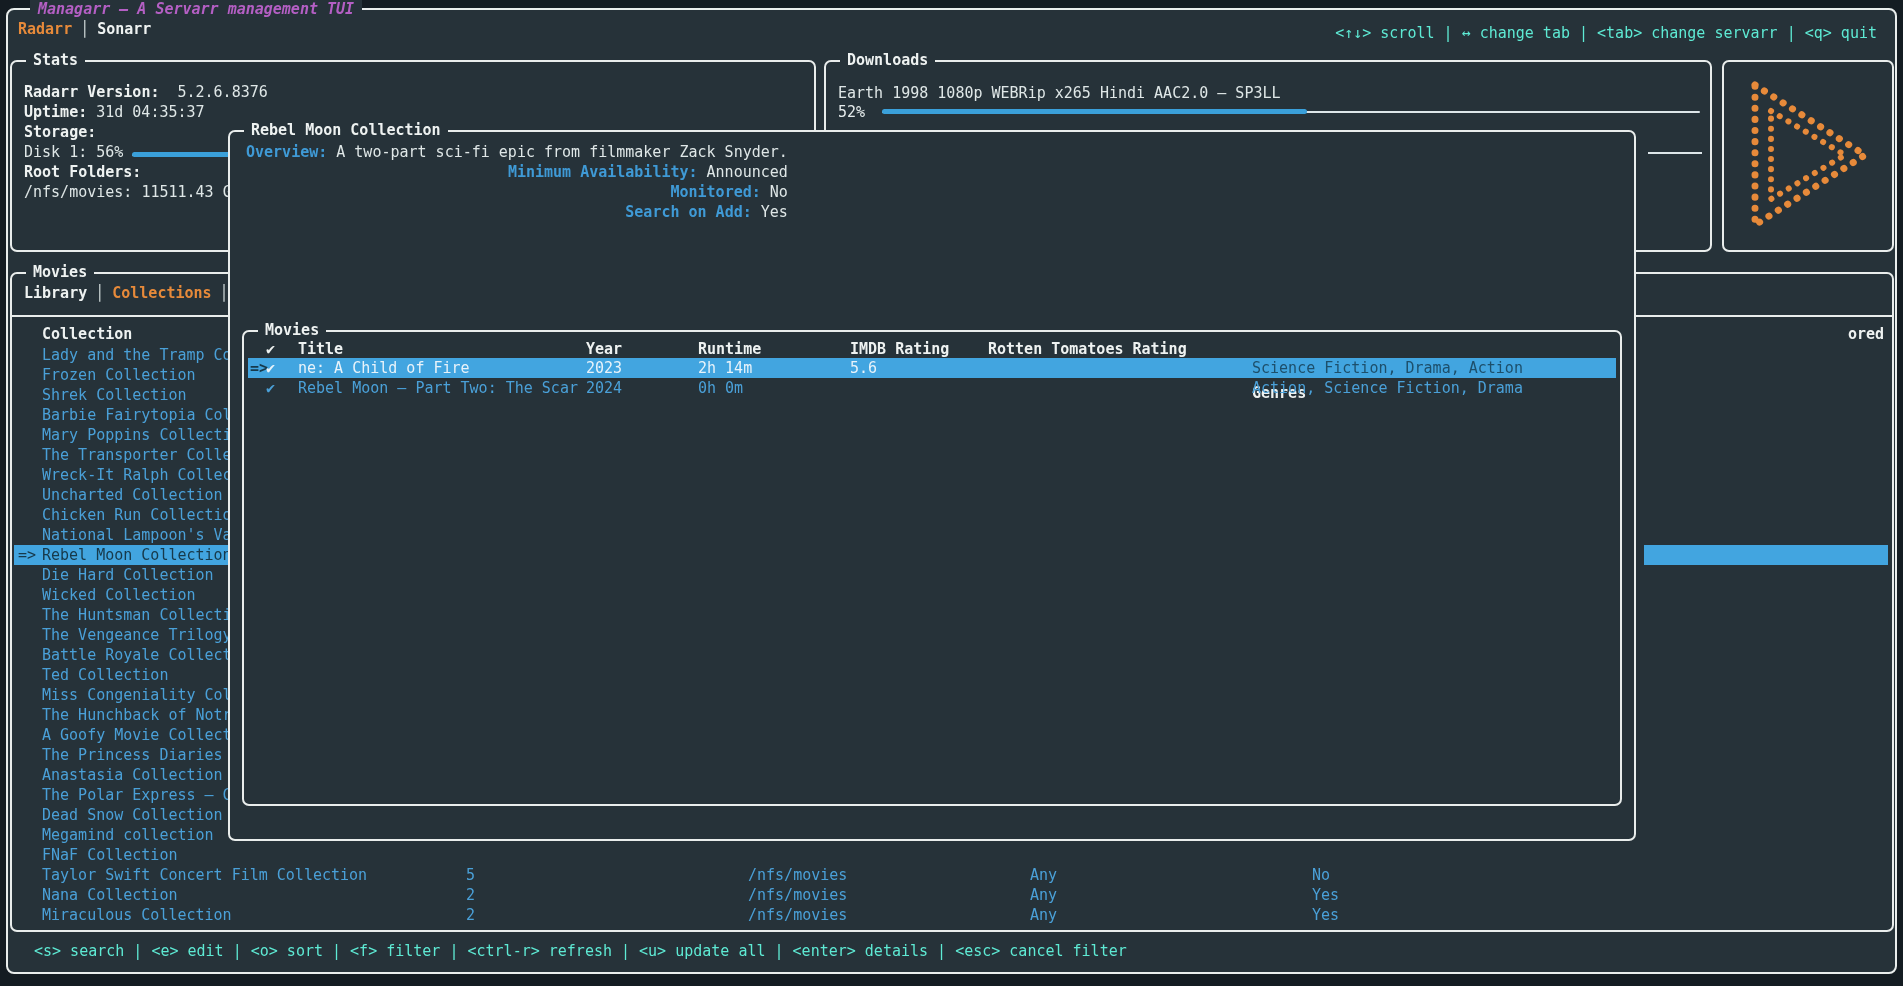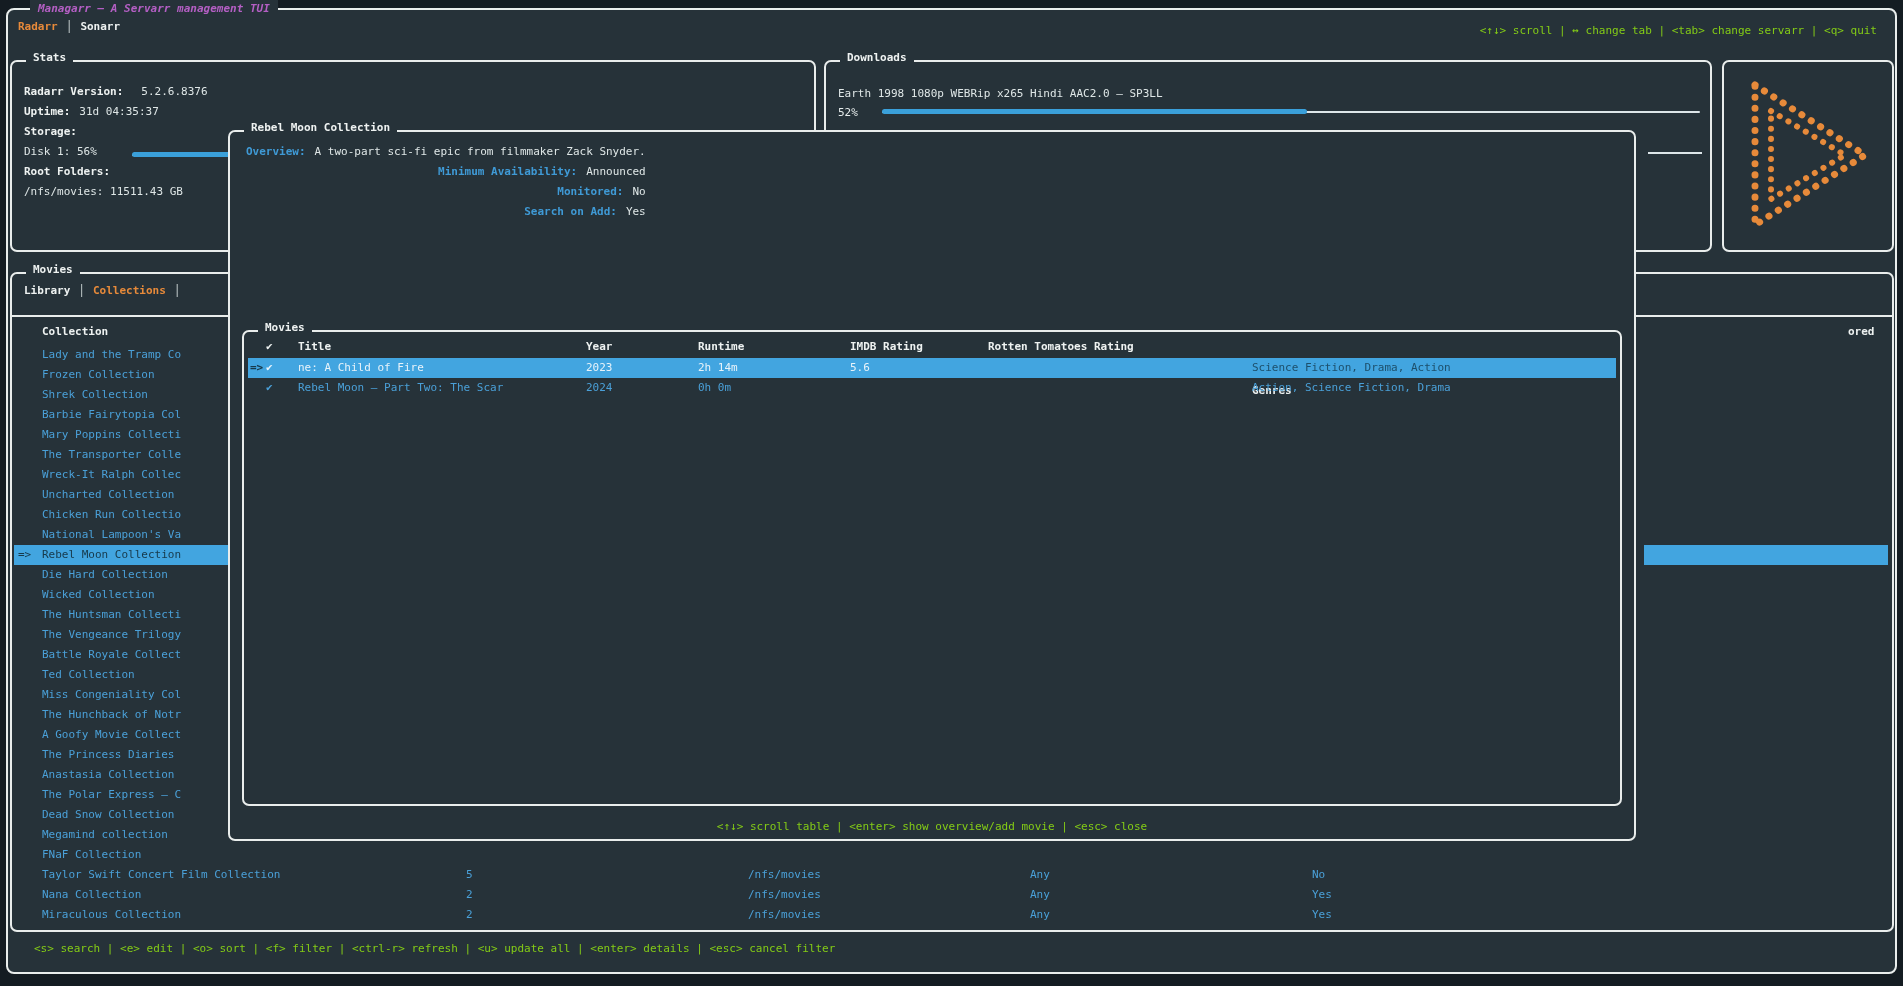--- a/index.html
+++ b/index.html
@@ -1,28 +1,28 @@
 <!DOCTYPE html>
 <html><head>
 <meta charset="utf-8">
 <style>
   html,body{margin:0;padding:0;background:#141c22;}
   #screen{position:relative;width:1903px;height:986px;background:#141c22;overflow:hidden;
-          font-family:"DejaVu Sans Mono","Liberation Mono",monospace;font-size:11px;color:#e6ecec;}
+          font-family:"DejaVu Sans Mono","Liberation Mono",monospace;font-size:15px;color:#e6ecec;}
   .window{position:absolute;left:6px;top:8px;width:1887px;height:962px;background:#263239;
           border:2px solid #e9edec;border-radius:8px;}
   .panel{position:absolute;border:2px solid #e9edec;border-radius:7px;background:#263239;box-sizing:border-box;}
   .panel-title{position:absolute;top:-11px;left:14px;background:#263239;padding:0 7px;font-weight:bold;color:#eef2f1;white-space:pre;}
   .win-title{position:absolute;left:30px;top:0px;height:18px;line-height:18px;background:#263239;
              padding:0 8px;color:#b45fc4;font-weight:bold;font-style:italic;white-space:pre;z-index:3;}
   .tabs{position:absolute;left:18px;top:20px;white-space:pre;z-index:3;}
   .tab-active{color:#e78a3a;font-weight:bold;}
   .tab-idle{color:#eef2f1;font-weight:bold;}
   .tab-sep{color:#cfd8d8;padding:0 8px;}
-  .hints{color:#84cc16;white-space:pre;}
+  .hints{color:#5eead4;white-space:pre;}
   .top-hints{position:absolute;right:26px;top:24px;z-index:3;}
   .bottom-hints{position:absolute;left:34px;top:942px;z-index:3;}
   .row{white-space:pre;line-height:20px;}
   .lbl{font-weight:bold;color:#eef2f1;}
   .blbl{font-weight:bold;color:#3f9ad6;}
   .val{color:#dfe7e7;}
   .gap1{margin-left:9px;}
   .gap2{margin-left:18px;}
   .gauge{position:absolute;height:6px;}
   .gauge .rest{position:absolute;left:0;right:0;top:2px;height:2px;background:#dde6e9;border-radius:1px;}
@@ -216,17 +216,16 @@
             <span class="cell cell-title">Rebel Moon – Part Two: The Scar</span>
             <span class="cell cell-year">2024</span>
             <span class="cell cell-runtime">0h 0m</span>
             <span class="cell cell-imdb"></span>
             <span class="cell cell-rt"></span>
             <span class="cell cell-genres">Action, Science Fiction, Drama</span>
           </div>
         </div>
     </div>
 
-    <div class="hints m-footer">&lt;↑↓&gt; scroll table | &lt;enter&gt; show overview/add movie | &lt;esc&gt; close</div>
   </div>
 
   <div class="hints bottom-hints">&lt;s&gt; search | &lt;e&gt; edit | &lt;o&gt; sort | &lt;f&gt; filter | &lt;ctrl-r&gt; refresh | &lt;u&gt; update all | &lt;enter&gt; details | &lt;esc&gt; cancel filter</div>
 </div>
 
 </body></html>

